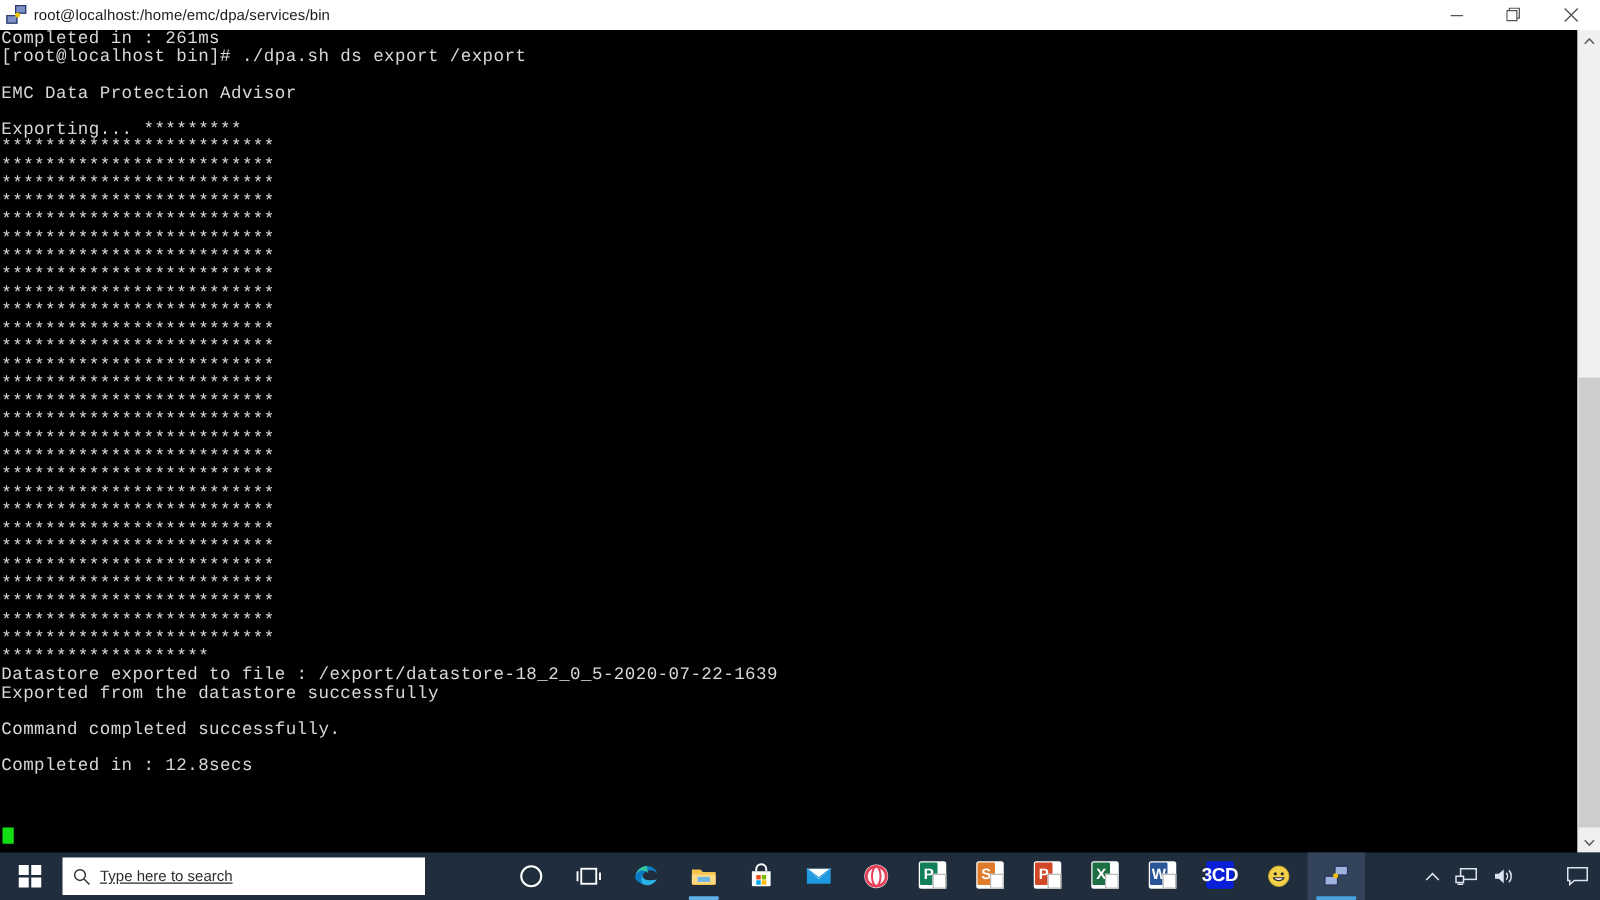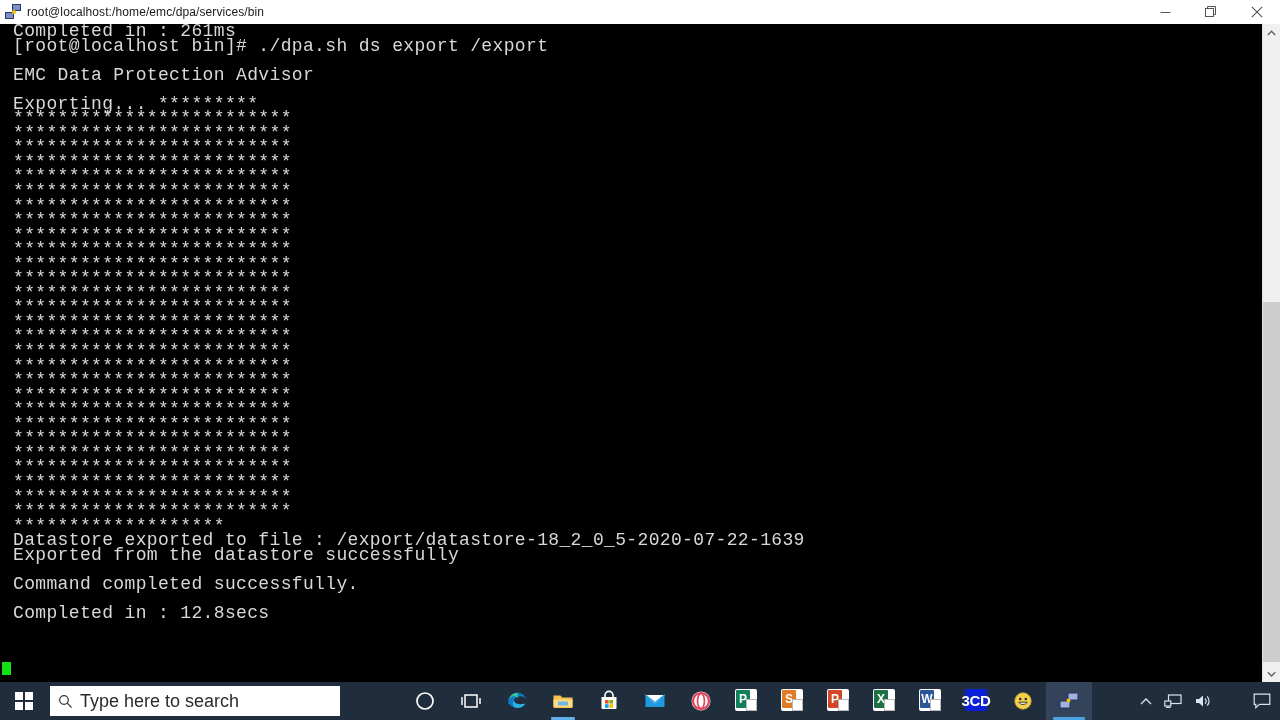--- a/index.html
+++ b/index.html
@@ -79,23 +79,23 @@
     position: absolute;
     left: 0; top: 24px;
     width: 1262px;
     height: 658px;
     background: #000000;
     overflow: hidden;
   }
   .term-lines {
     position: absolute;
     left: 0; top: 0;
-    padding-left: 13px;
+    padding-left: 1px;
     font-family: "Liberation Mono", "DejaVu Sans Mono", monospace;
-    font-size: 18px;
+    font-size: 14px;
     line-height: 14.55px;
     color: #d8d8d8;
     white-space: pre;
     letter-spacing: 0.35px;
   }
   .term-lines .ln { height: 14.55px; }
   .cursor {
     position: absolute;
     left: 2px;
     top: 638px;
@@ -175,23 +175,24 @@
     flex: 0 0 auto;
   }
   .search-icon {
     width: 30px;
     display: flex;
     align-items: center;
     justify-content: center;
     flex: 0 0 auto;
   }
   .search-ph {
-    font-size: 18px;
+    font-size: 12px;
     color: #2b2b2b;
     font-family: "Liberation Sans", sans-serif;
+    text-decoration: underline;
   }
 
   .tb-icons {
     display: flex;
     align-items: center;
     height: 38px;
     margin-left: 62px;
   }
   .tb-item {
     width: 46px;

